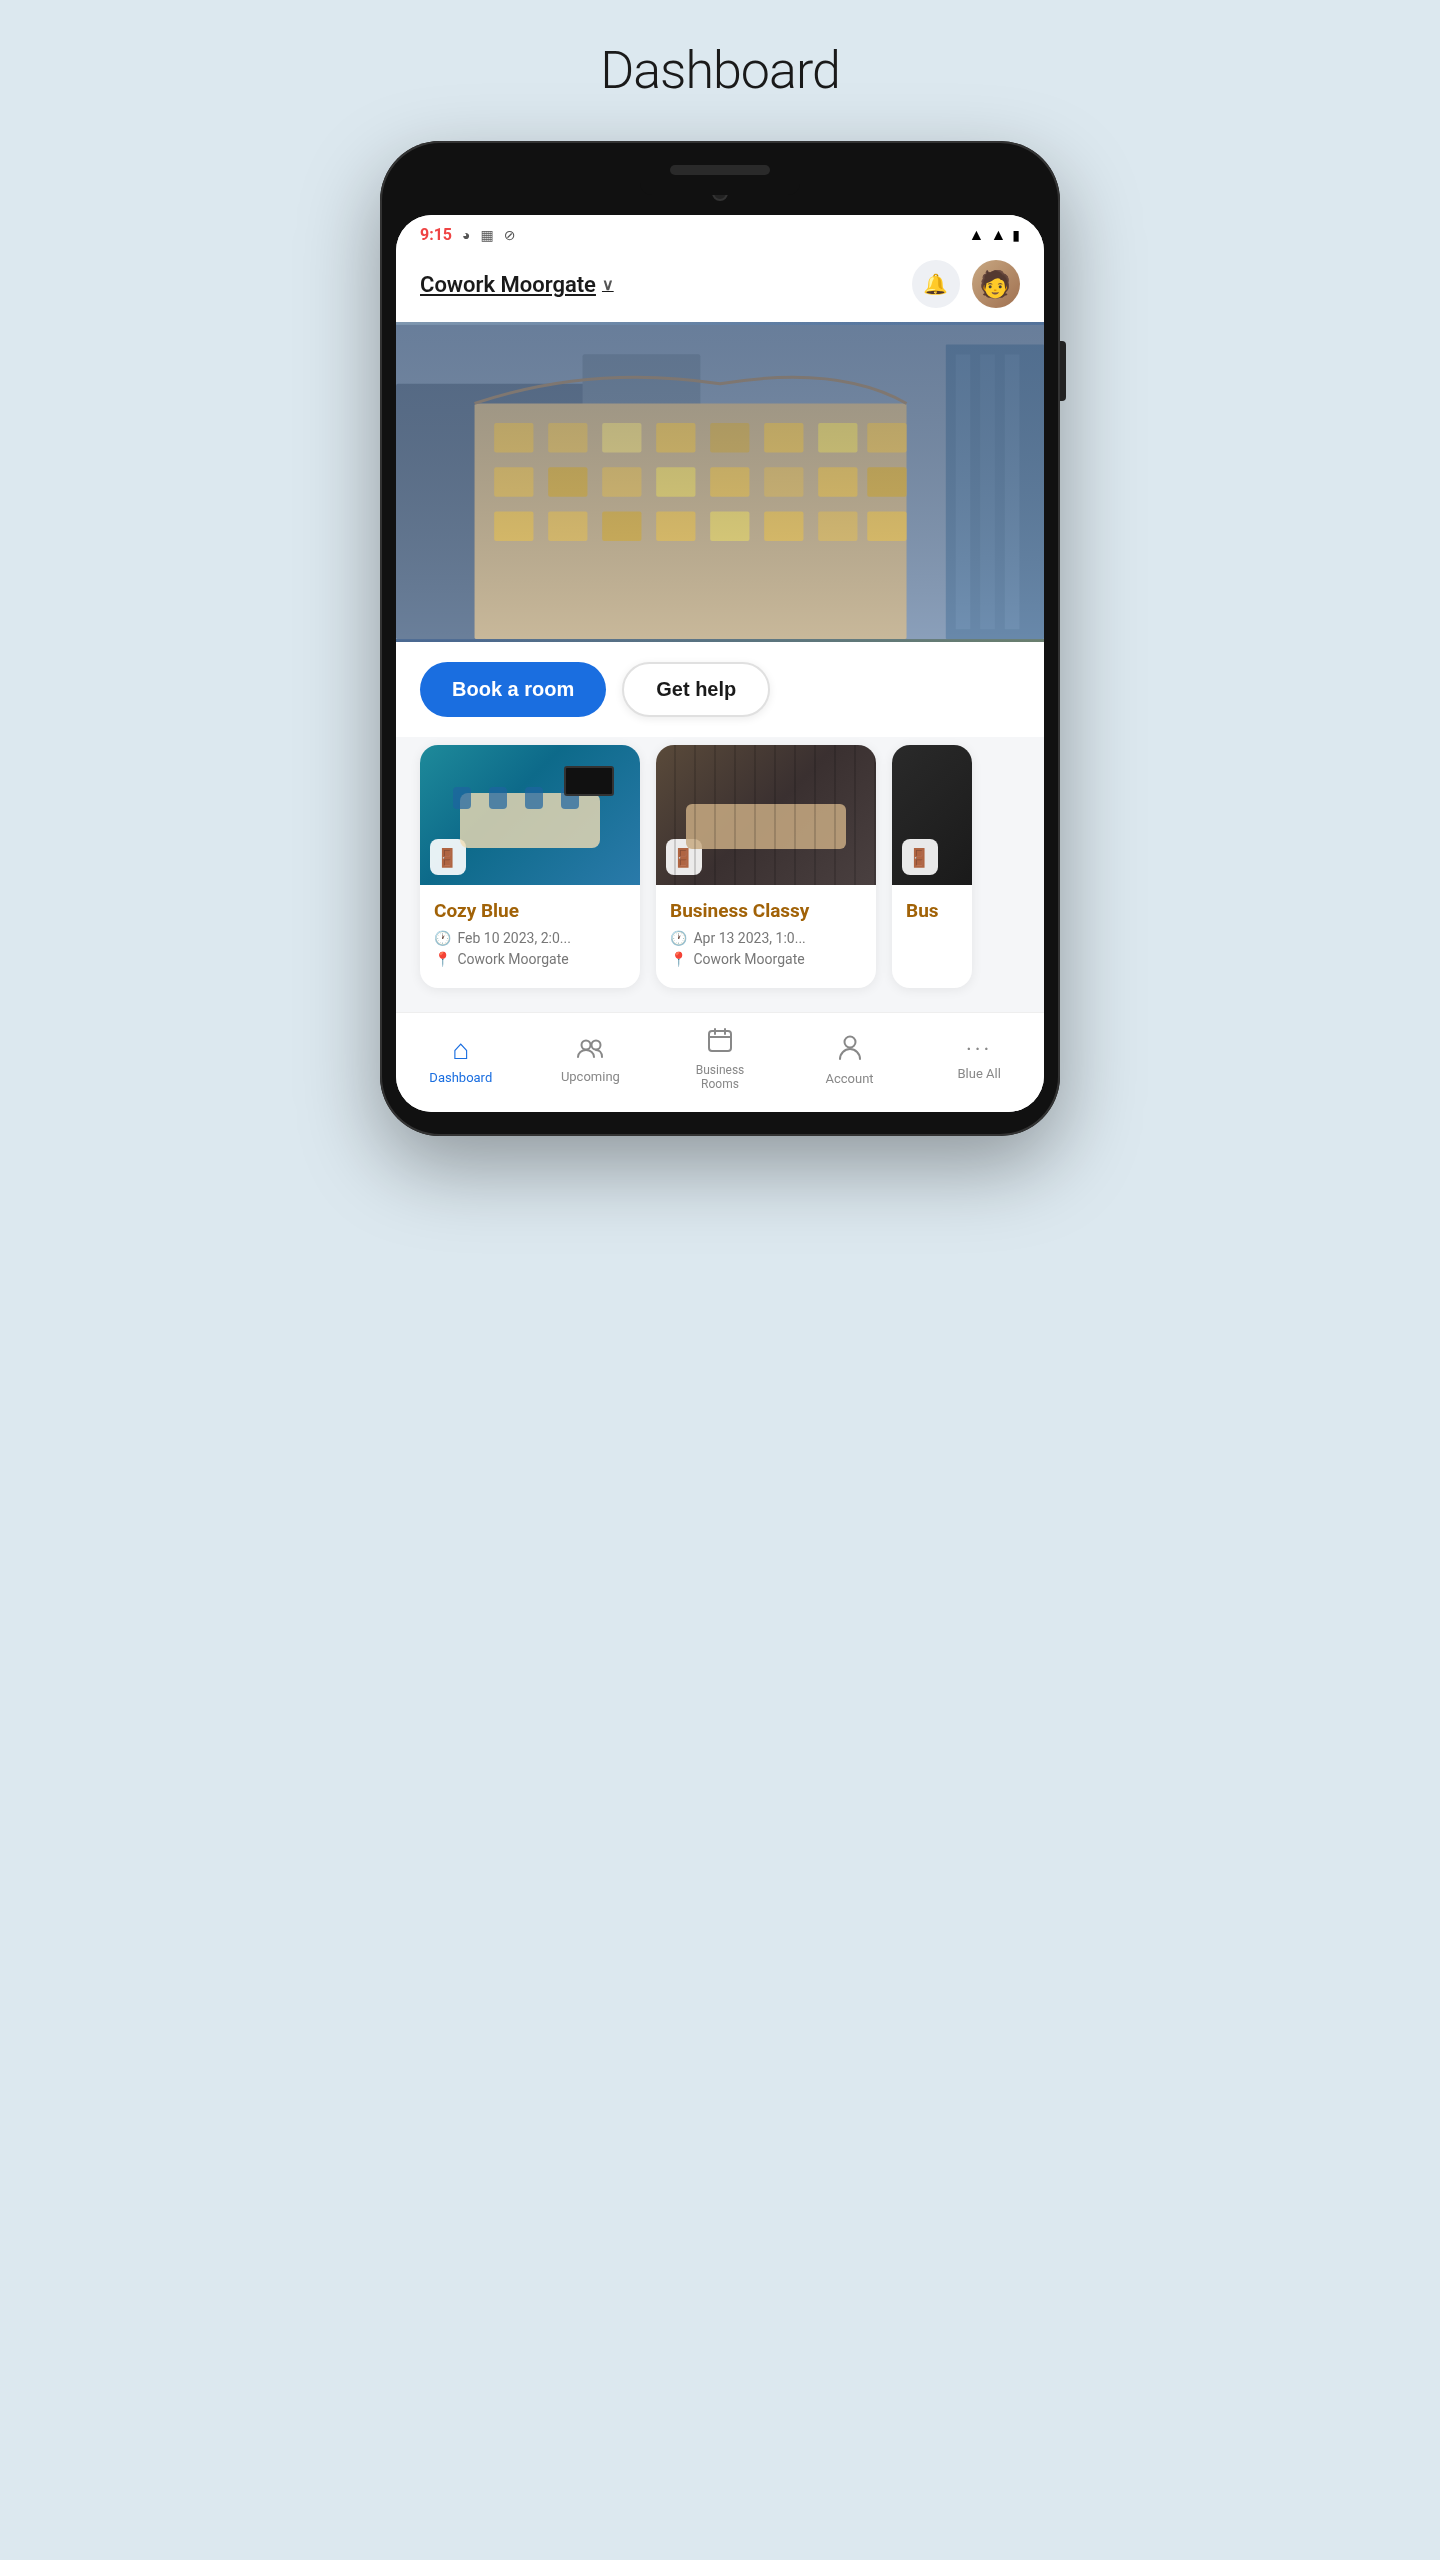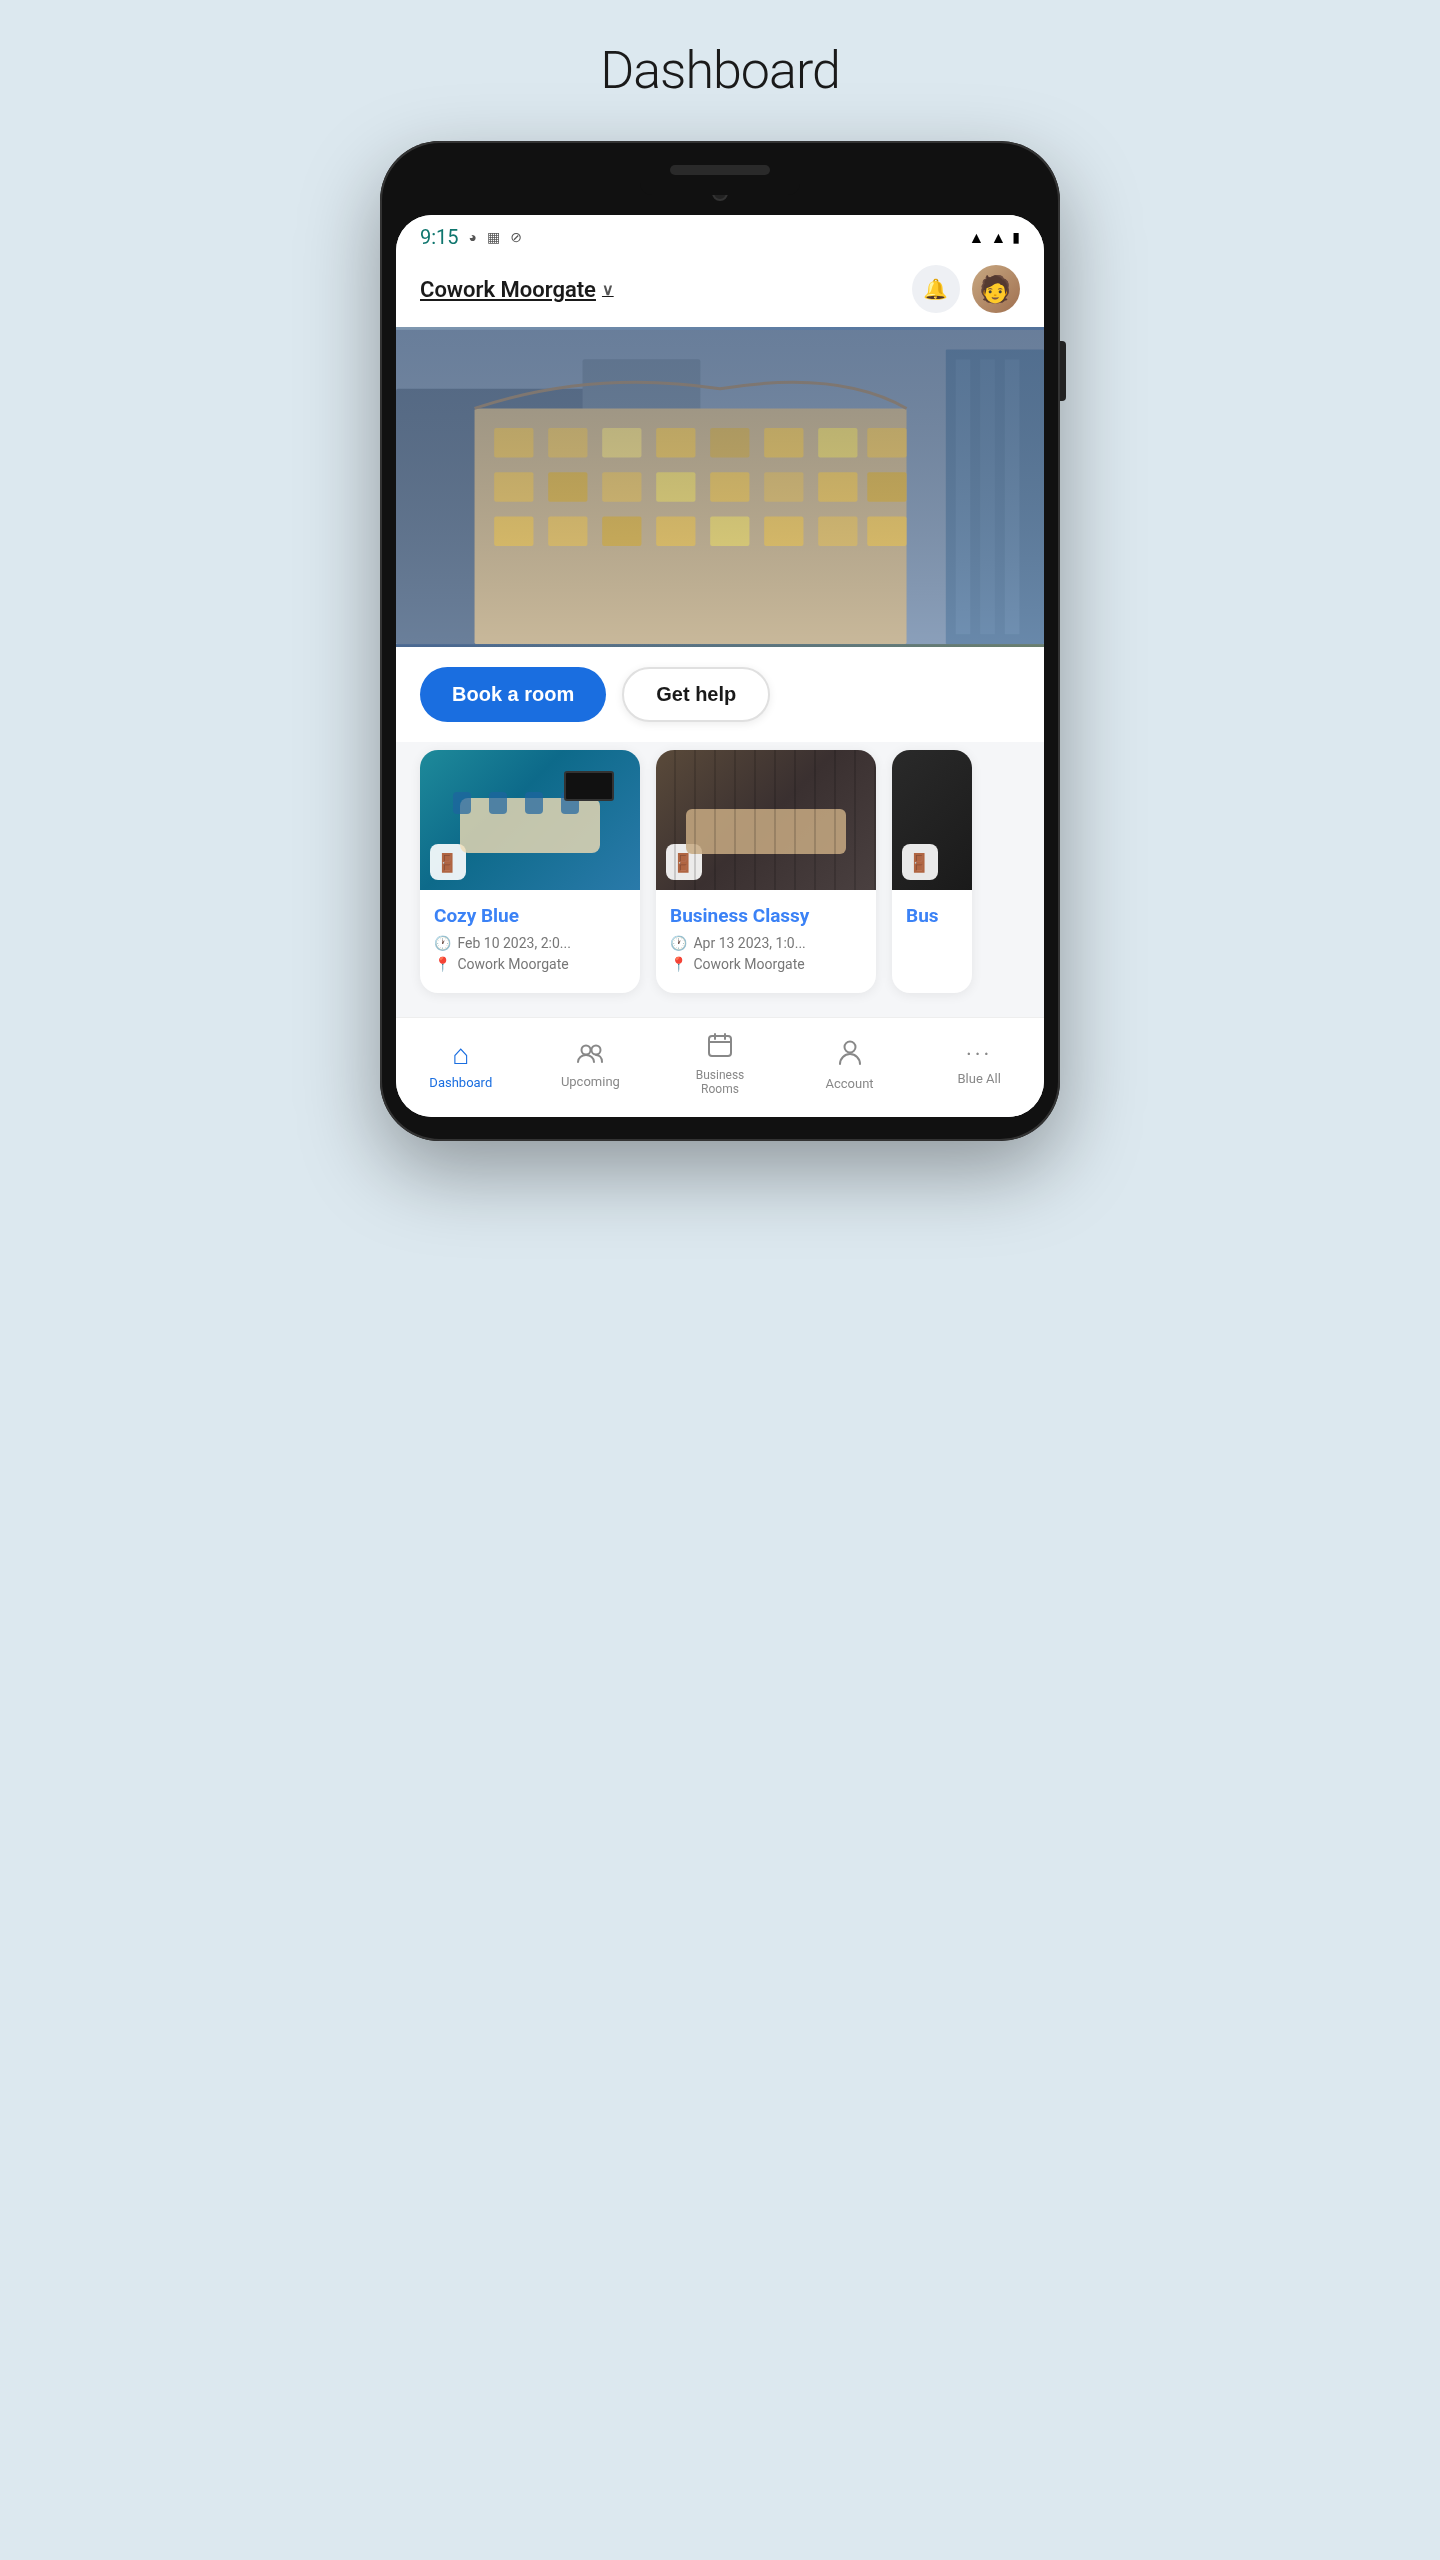--- a/index.html
+++ b/index.html
@@ -66,23 +66,23 @@
     }
     
     .status-bar {
       background: white;
       display: flex;
       justify-content: space-between;
       align-items: center;
       padding: 10px 24px 6px;
     }
     .status-time {
-      font-size: 20px;
-      font-weight: 400;
-      color: #0f766e;
+      font-size: 16px;
+      font-weight: 700;
+      color: #ef4444;
     }
     .status-icons {
       display: flex;
       align-items: center;
       gap: 6px;
     }
     .status-icons span {
       font-size: 16px;
     }
     
@@ -276,21 +276,21 @@
       background: rgba(200,170,130,0.85);
       border-radius: 6px;
       top: 55%;
     }
     .card-body {
       padding: 14px 14px 16px;
     }
     .card-name {
       font-size: 19px;
       font-weight: 700;
-      color: #3b82f6;
+      color: #a16207;
       margin-bottom: 8px;
     }
     .card-meta {
       display: flex;
       align-items: center;
       gap: 6px;
       font-size: 14px;
       color: #777;
       margin-bottom: 5px;
     }

